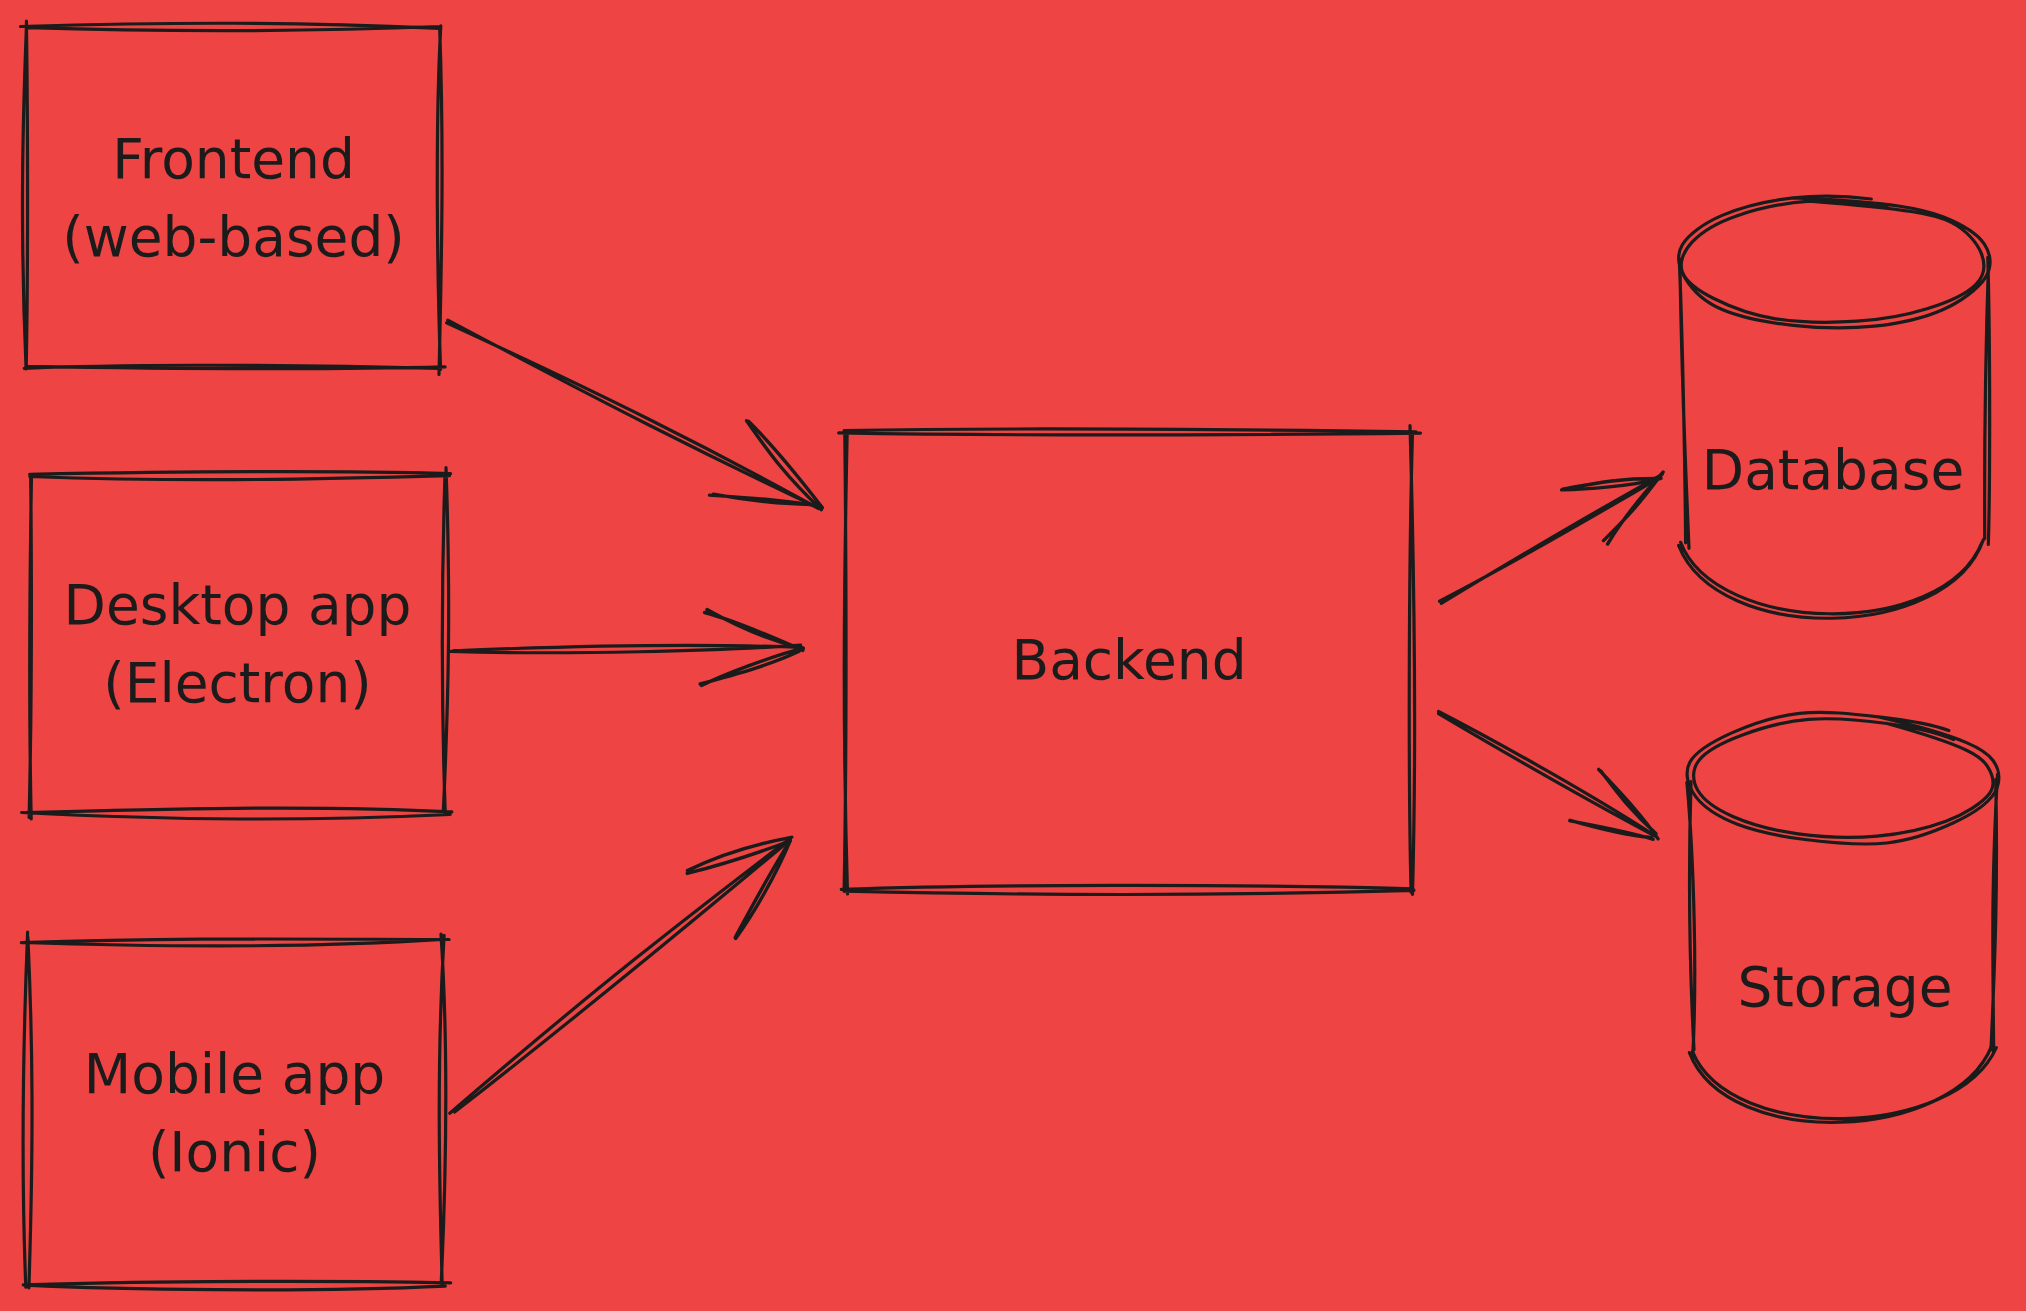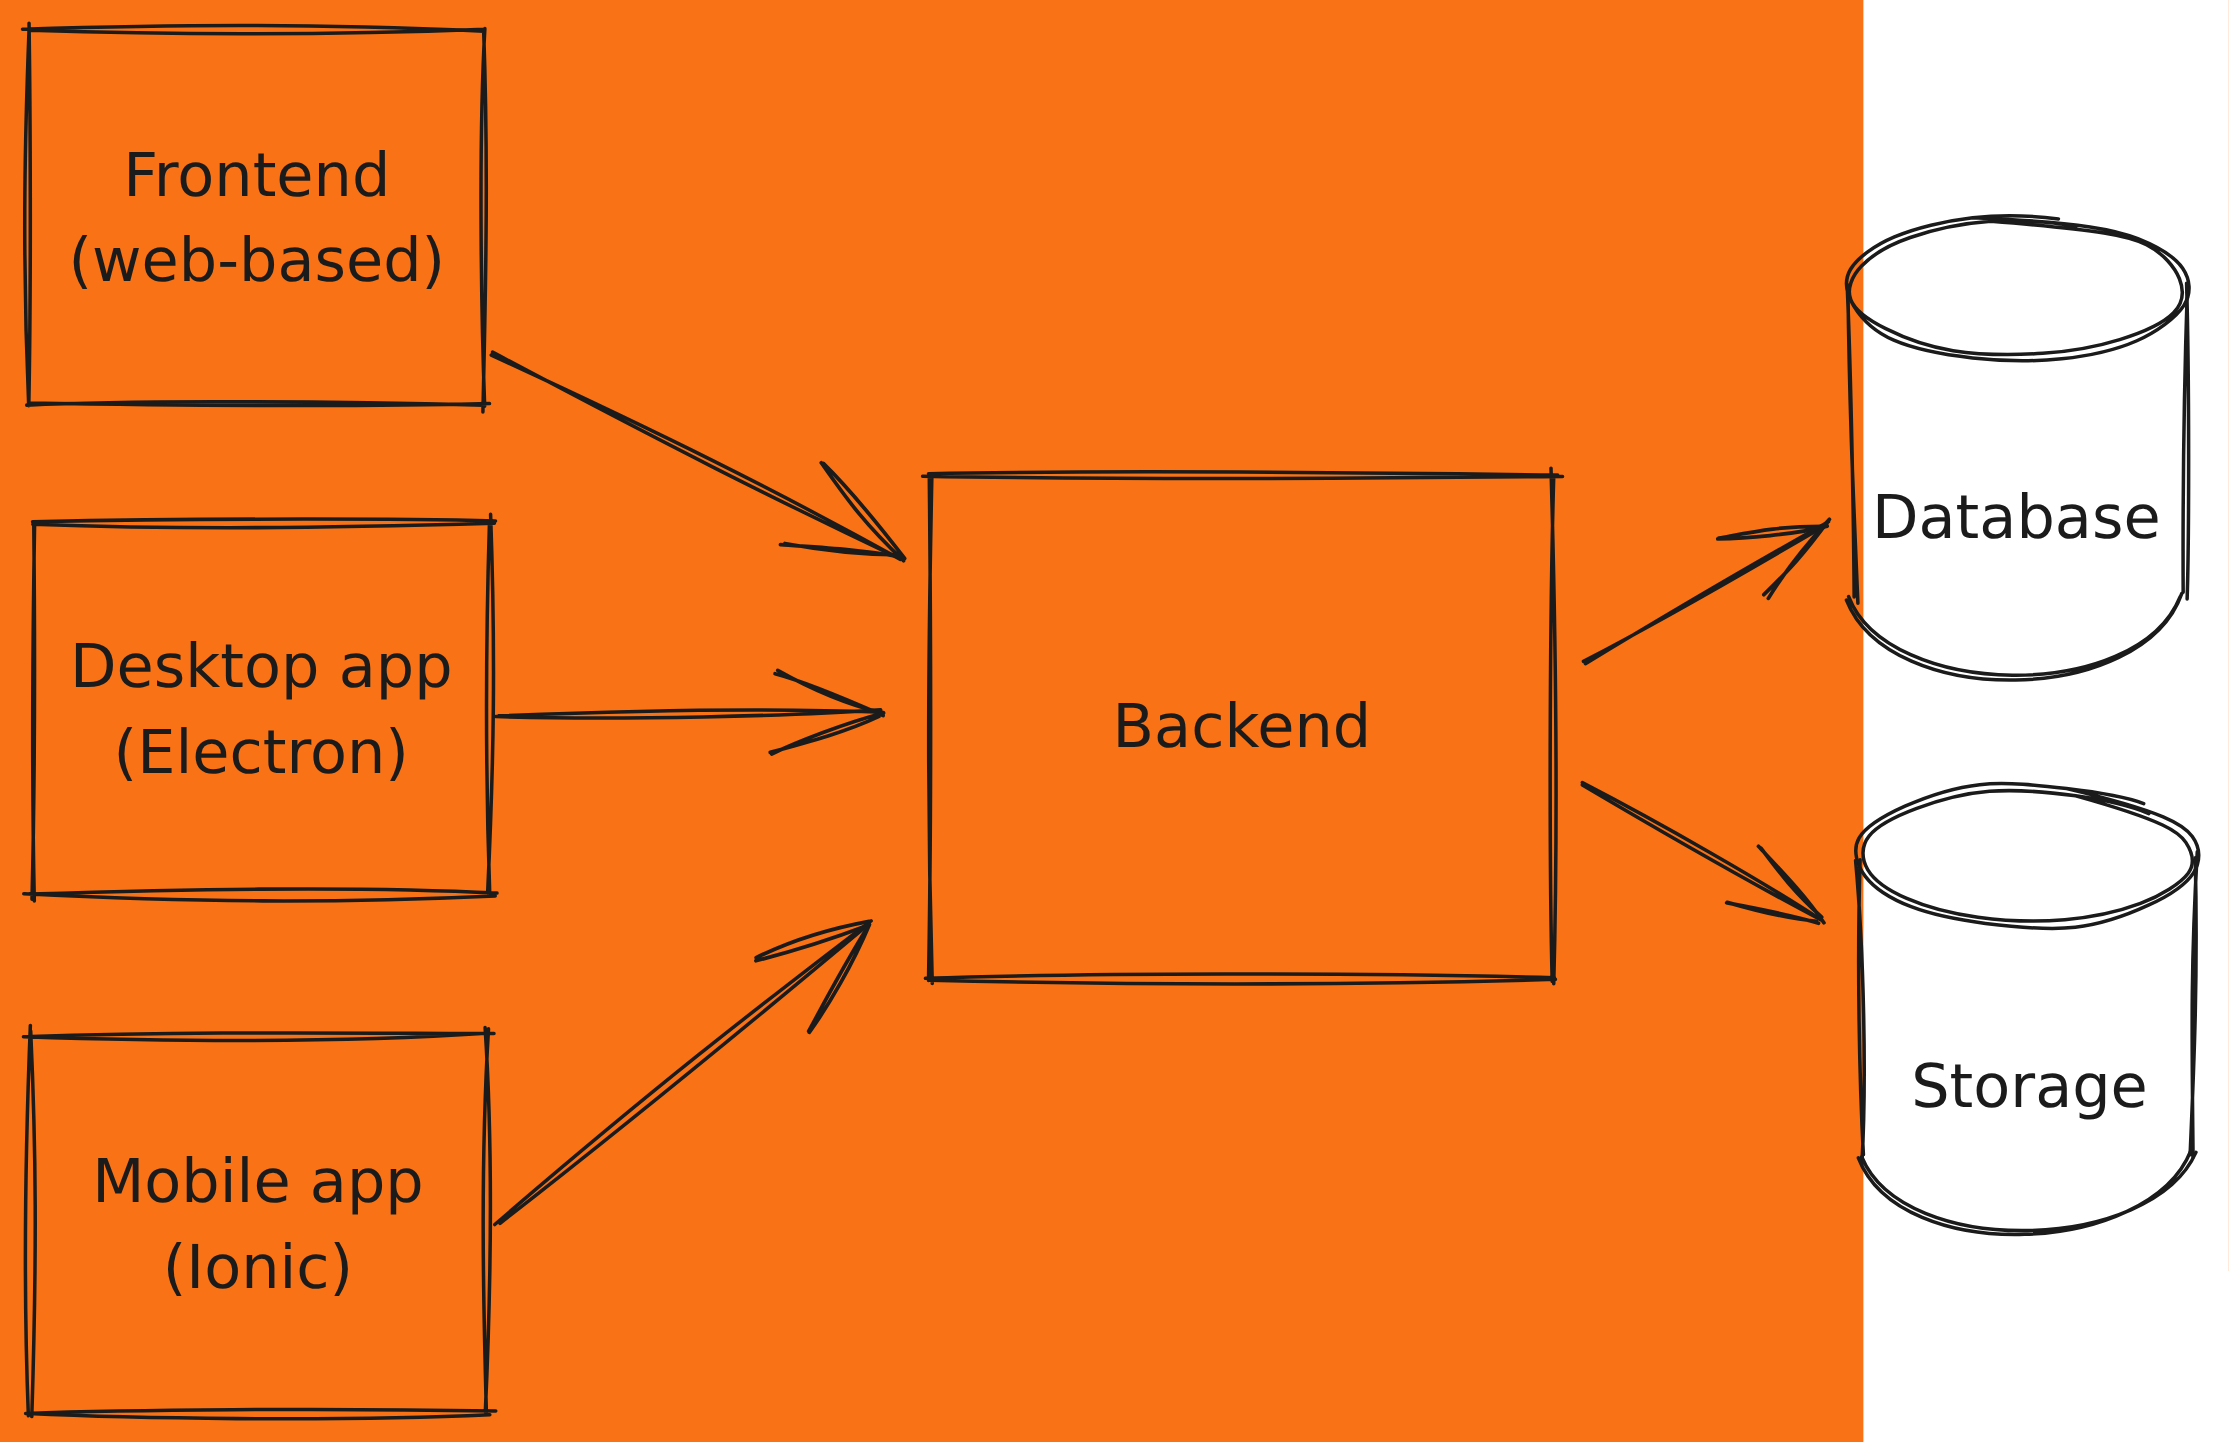--- a/index.html
+++ b/index.html
@@ -6,23 +6,23 @@
     margin: 0;
     padding: 0;
     background: #ffffff;
     width: 2026px;
     height: 1311px;
     overflow: hidden;
     font-family: "DejaVu Sans", "Liberation Sans", sans-serif;
   }
   #stage {
     position: relative;
-    width: 1694px;
+    width: 2026px;
     height: 1311px;
-    background: #f97316;
+    background: #ef4444;
   }
   svg text {
     font-family: "DejaVu Sans", "Liberation Sans", sans-serif;
     user-select: none;
   }
 </style>
 </head>
 <body>
 
 <div id="stage">

